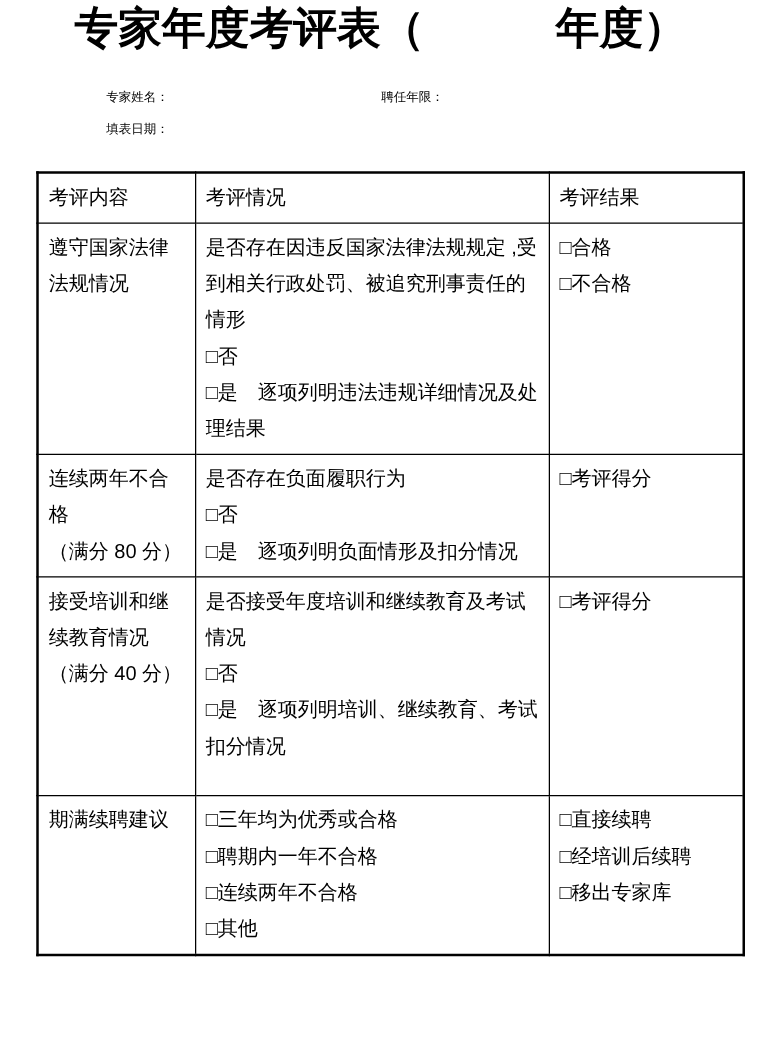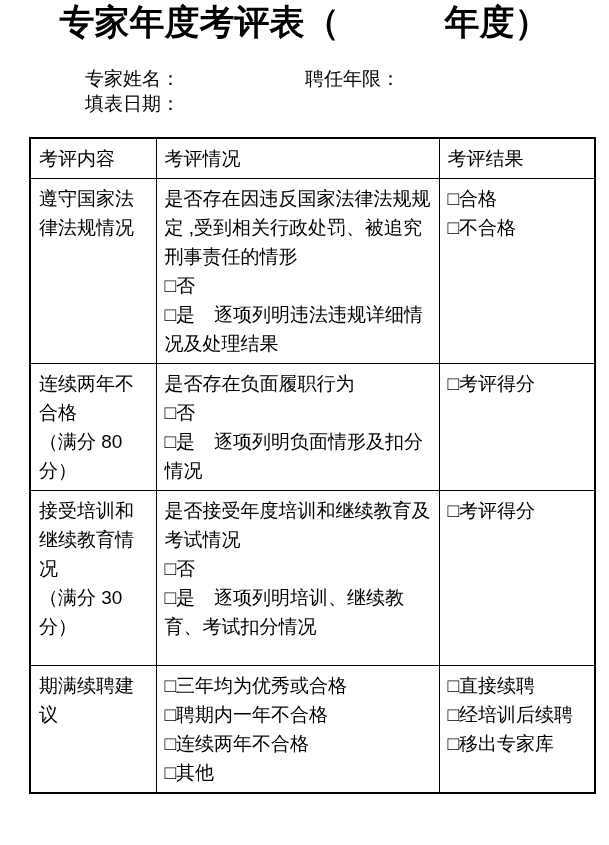--- a/index.html
+++ b/index.html
@@ -24,41 +24,41 @@
     font-weight: bold;
     font-size: 35px;
     line-height: 34px;
     white-space: pre;
   }
   .info-grid {
     margin: 30px 0 0 85px;
     display: grid;
     grid-template-columns: 220px auto;
     row-gap: 7px;
-    font-size: 19px;
+    font-size: 10px;
     line-height: 18px;
   }
   .info-field { white-space: nowrap; }
   .info-value { display: inline-block; min-width: 60px; }
   table.eval-table {
     border-collapse: collapse;
     table-layout: fixed;
     width: 565px;
     margin: 24px 0 0 29px;
     border: 2px solid #000000;
   }
   .eval-table col.c1 { width: 126px; }
   .eval-table col.c2 { width: 283px; }
   .eval-table col.c3 { width: 156px; }
   .eval-table th, .eval-table td {
     border: 1px solid #000000;
     vertical-align: top;
     text-align: left;
     padding: 5px 8px;
-    font-size: 19px;
+    font-size: 16px;
     font-weight: normal;
     line-height: 29px;
   }
   .eval-table tr.hdr { height: 39px; }
   .eval-table tr.r1 { height: 180px; }
   .eval-table tr.r2 { height: 88px; }
   .eval-table tr.r3 { height: 175px; }
   .eval-table tr.r4 { height: 94px; }
   .eval-table tr.r5 { height: 115px; }
   .cell-line { line-height: 29px; }
@@ -122,21 +122,21 @@
         <div class="cell-line">□是　逐项列明负面情形及扣分情况</div>
       </td>
       <td>
         <div class="cell-line">□考评得分</div>
       </td>
     </tr>
 
     <tr class="r3">
       <td>
         <div class="cell-line">接受培训和继续教育情况</div>
-        <div class="cell-line">（满分 30 分）</div>
+        <div class="cell-line">（满分 40 分）</div>
       </td>
       <td>
         <div class="cell-line">是否接受年度培训和继续教育及考试情况</div>
         <div class="cell-line">□否</div>
         <div class="cell-line">□是　逐项列明培训、继续教育、考试扣分情况</div>
       </td>
       <td>
         <div class="cell-line">□考评得分</div>
       </td>
     </tr>

